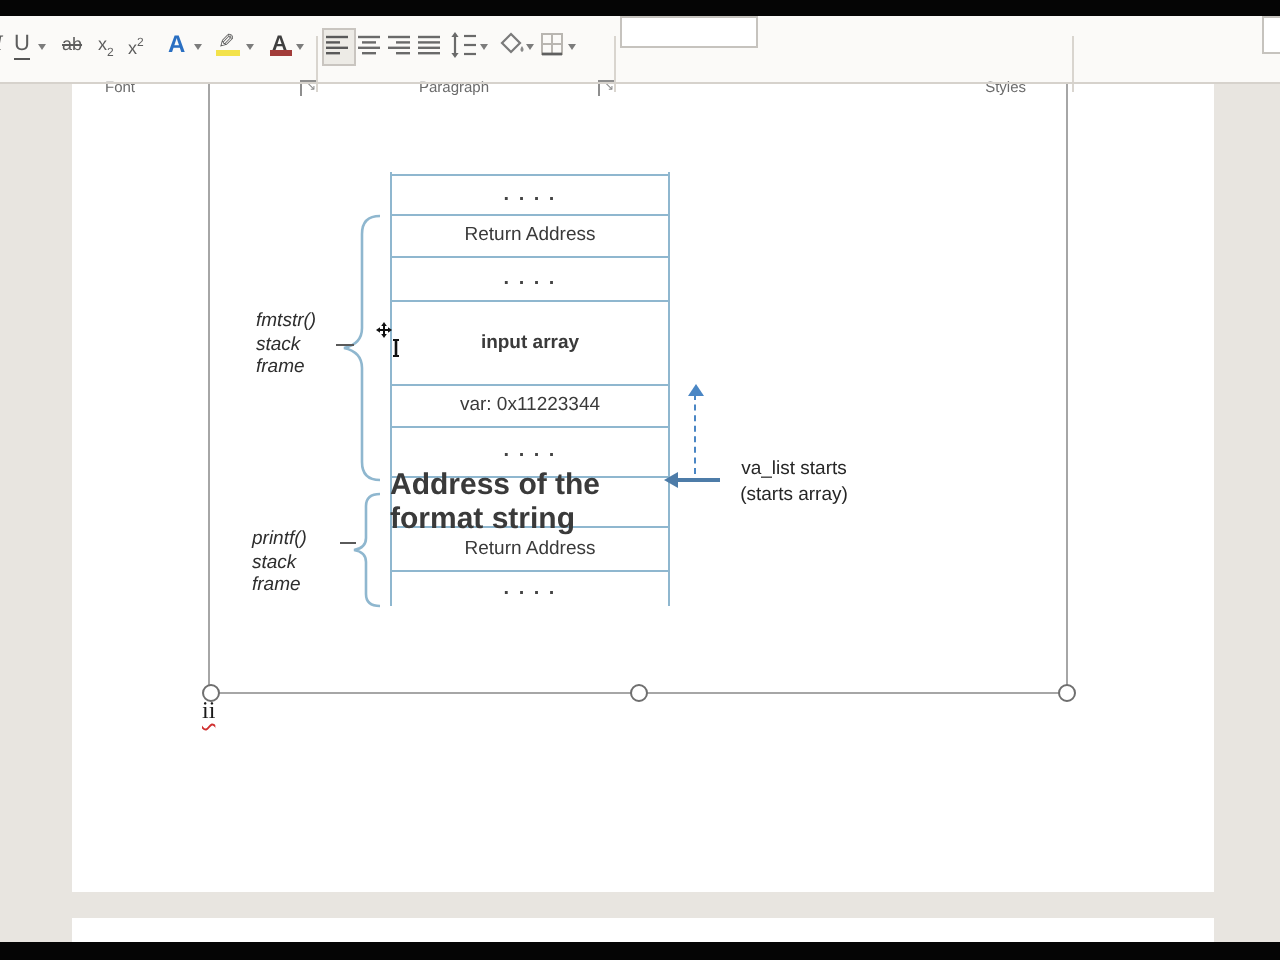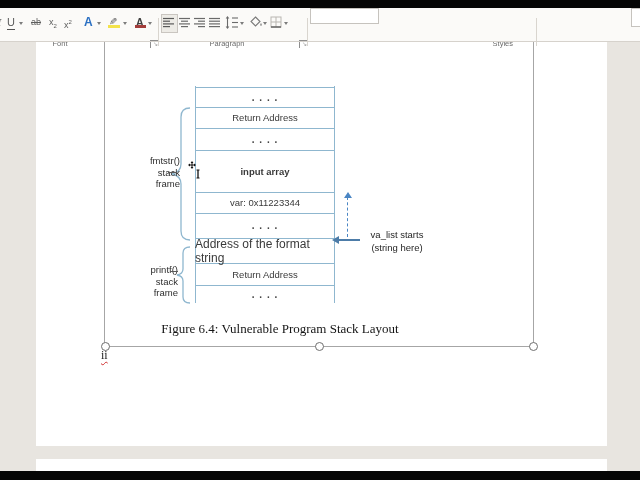--- a/index.html
+++ b/index.html
@@ -22,21 +22,21 @@
   
   .page{background:#ffffff;}
   .selline{background:#a6a6a6;z-index:5;}
   .handle{width:7px;height:7px;border-radius:50%;background:#fff;border:1px solid #6f6f6f;z-index:6;}
   
   .dl{left:195px;width:140px;height:1px;background:#8fb7cf;}
   .dv{top:86px;width:1px;height:217px;background:#8fb7cf;}
   .row{left:195px;width:140px;display:flex;align-items:center;justify-content:center;
        color:#3a3a3a;font-size:9.5px;}
   .dots{font-weight:700;font-size:10px;letter-spacing:1px;color:#444;}
-  .framelabel{width:52px;text-align:right;font-size:9.5px;line-height:11.5px;color:#2e2e2e;}
+  .framelabel{width:52px;text-align:left;font-size:9.5px;line-height:11.5px;color:#2e2e2e;font-style:italic;}
   .leader{height:1px;background:#5a5a5a;}
   .valist{width:80px;text-align:center;font-size:9.5px;line-height:12.5px;color:#262626;}
   .caption{font-family:"Liberation Serif",serif;font-size:13px;color:#141414;text-align:center;}
   .stub{font-family:"Liberation Serif",serif;font-size:12px;color:#1a1a1a;
         text-decoration:underline wavy #d03030 1px;text-underline-offset:2px;}
   .alignbox{top:6px;width:15px;height:17px;border:1px solid #c9c5c0;background:#edebe6;}
   svg{display:block;}
 </style>
 </head>
 <body>
@@ -175,21 +175,21 @@
     <div class="abs dl" style="top:238px;"></div>
     <div class="abs dl" style="top:263px;"></div>
     <div class="abs dl" style="top:285px;"></div>
 
     <div class="abs row dots" style="top:87px;height:20px;">. . . .</div>
     <div class="abs row" style="top:107px;height:21px;">Return Address</div>
     <div class="abs row dots" style="top:128px;height:22px;">. . . .</div>
     <div class="abs row" style="top:150px;height:42px;font-weight:bold;">input array</div>
     <div class="abs row" style="top:192px;height:21px;text-align:right;">var: 0x11223344</div>
     <div class="abs row dots" style="top:213px;height:25px;">. . . .</div>
-    <div class="abs row" style="top:238px;height:25px;font-size:12px;">Address of the format string</div>
+    <div class="abs row" style="top:238px;height:25px;font-size:15px;font-weight:bold;">Address of the format string</div>
     <div class="abs row" style="top:263px;height:22px;">Return Address</div>
     <div class="abs row dots" style="top:285px;height:18px;">. . . .</div>
 
     <span class="abs" style="left:171px;top:107px;">
         <svg width="20" height="134" viewBox="0 0 20 134">
           <path d="M19,1 Q10,1 10,10 L10,57 Q10,65 1,67 Q10,69 10,77 L10,124 Q10,133 19,133" fill="none" stroke="#8fb7cf" stroke-width="1.3"></path>
         </svg>
       </span>
     <span class="abs" style="left:176px;top:246px;">
         <svg width="15" height="58" viewBox="0 0 15 58">
@@ -210,21 +210,21 @@
       <div>frame</div>
     </div>
     <div class="abs leader" style="left:170px;top:271px;width:8px;"></div>
 
     <div class="abs" style="left:347px;top:197px;width:0;height:40px;border-left:1px dashed #4a86c4;"></div>
     <div class="abs" style="left:344px;top:192px;width:0;height:0;border-left:4px solid transparent;border-right:4px solid transparent;border-bottom:6px solid #4a86c4;"></div>
     <div class="abs" style="left:338px;top:239px;width:22px;height:2px;background:#4d7ca8;"></div>
     <div class="abs" style="left:332px;top:236px;width:0;height:0;border-top:4px solid transparent;border-bottom:4px solid transparent;border-right:7px solid #4d7ca8;"></div>
     <div class="abs valist" style="left:357px;top:229px;">
       <div>va_list starts</div>
-      <div>(string here)</div>
+      <div>(starts array)</div>
     </div>
   </div>
 
   <span class="abs" style="left:188px;top:161px;z-index:10;">
     <svg width="16" height="20" viewBox="0 0 16 20">
       <g stroke="#111" stroke-width="1">
         <line x1="4" y1="1" x2="4" y2="7"></line>
           <line x1="1" y1="4" x2="7" y2="4"></line>
         <line x1="10" y1="9" x2="10" y2="17" stroke-width="1.3"></line>
         <line x1="8.5" y1="9" x2="11.5" y2="9"></line>
@@ -232,17 +232,16 @@
       </g>
       <g fill="#111">
         <polygon points="4,0 2.6,2 5.4,2"></polygon>
           <polygon points="4,8 2.6,6 5.4,6"></polygon>
         <polygon points="0,4 2,2.6 2,5.4"></polygon>
           <polygon points="8,4 6,2.6 6,5.4"></polygon>
       </g>
     </svg>
   </span>
 
-  <div class="abs caption" style="left:120px;top:321px;width:320px;">Figure 6.4: Vulnerable Program Stack Layout</div>
   <div class="abs stub" style="left:101px;top:348px;">ii</div>
 
   <div class="abs bottombar"></div>
 </div>
 
 </body></html>

